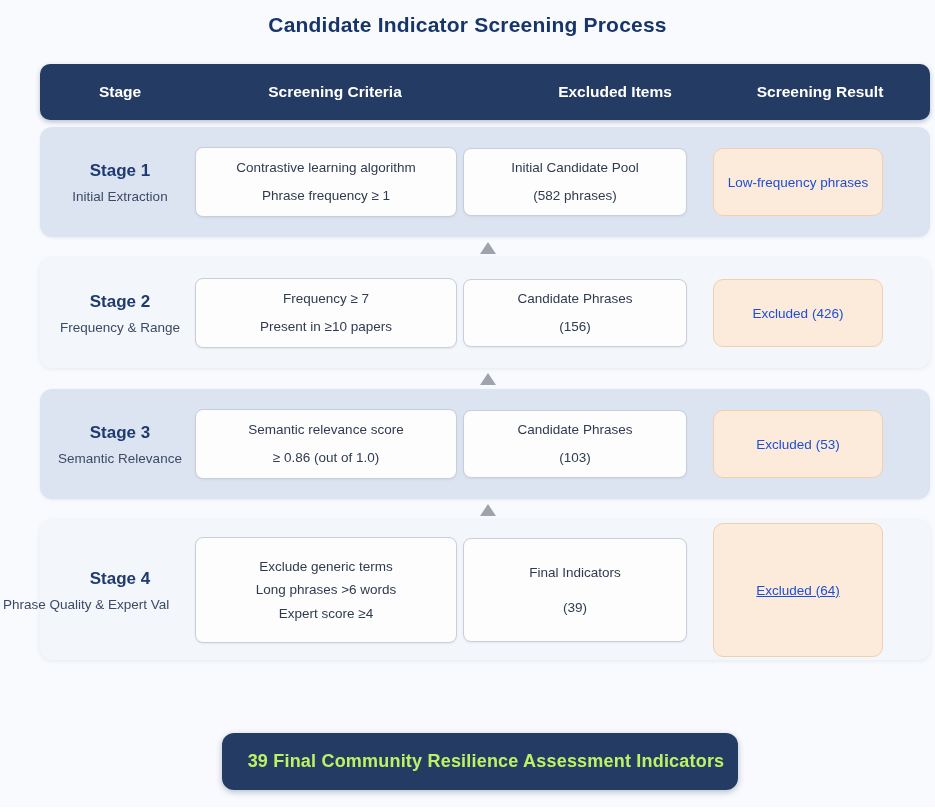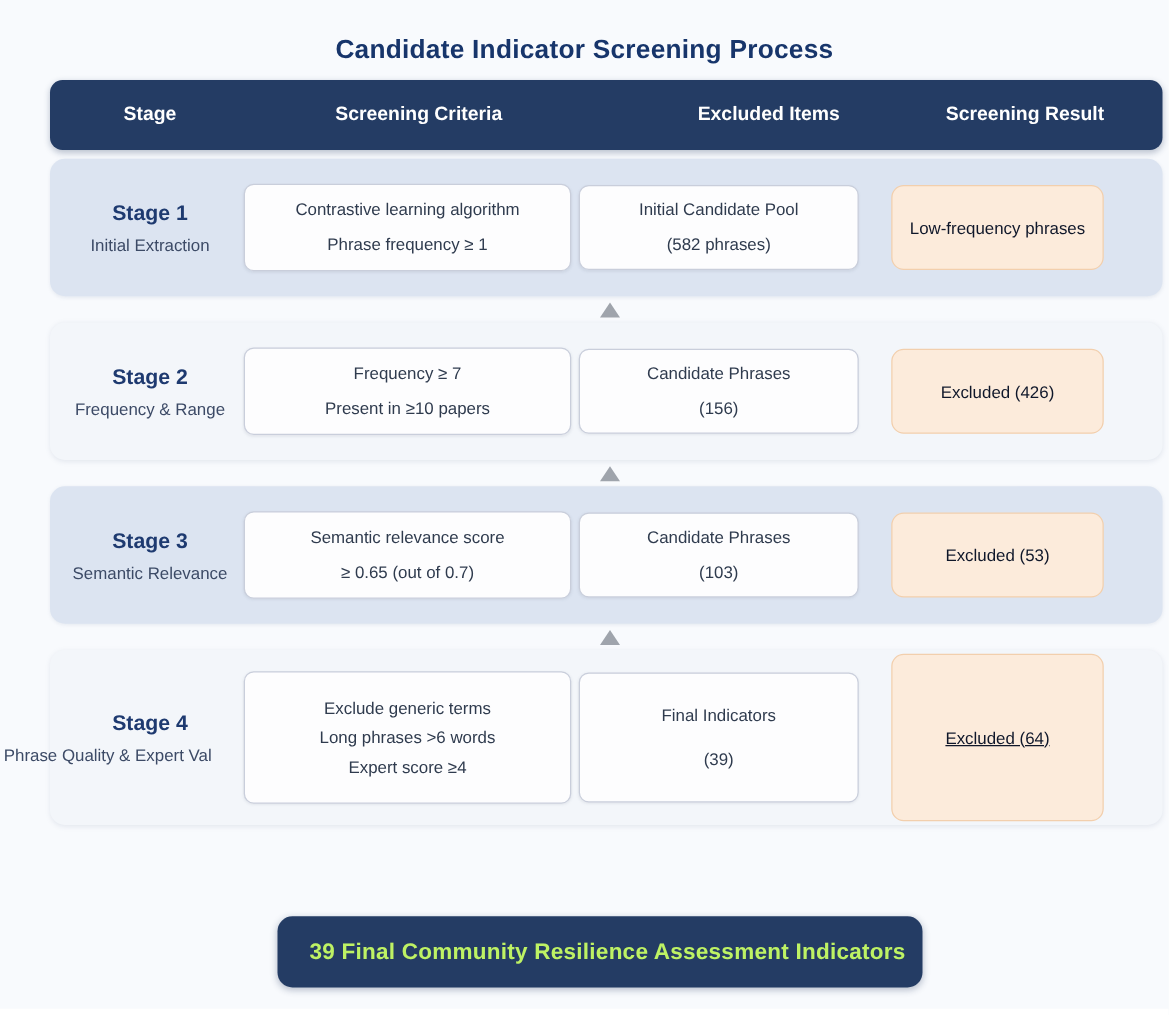--- a/index.html
+++ b/index.html
@@ -7,21 +7,21 @@
     width:935px;height:812px;
     background:#ffffff;
     font-family:"Liberation Sans",sans-serif;
     -webkit-font-smoothing:antialiased;
   }
   .canvas{
     position:relative;width:935px;height:812px;overflow:hidden;
     background:#f8fafd;
   }
   .page-title{
-    position:absolute;top:28px;left:0;width:935px;
+    position:absolute;top:13px;left:0;width:935px;
     text-align:center;font-size:21px;font-weight:bold;color:#17356b;
     letter-spacing:.2px;
   }
   .content{position:absolute;left:40px;top:64px;width:890px;}
   .grid{
     display:grid;
     grid-template-columns:160px 270px 240px 1fr;
     align-items:center;
   }
   .headerbar{
@@ -54,21 +54,21 @@
     display:flex;flex-direction:column;justify-content:center;
     box-shadow:0 1px 2px rgba(100,110,130,.10);
   }
   .criteria-box{height:68px;margin:0 13px 0 -5px;line-height:2.05;}
   .criteria-box.tall{height:104px;line-height:1.75;}
   .result-box{height:68px;width:224px;margin-left:-7px;line-height:2.05;box-sizing:border-box;}
   .result-box.tall{height:104px;line-height:2.6;text-align:center;}
   .excluded-box{
     width:170px;height:68px;margin-left:3px;box-sizing:border-box;
     background:#fcebdb;border:1px solid #f2cfad;border-radius:10px;
-    color:#0f172a;font-size:13.5px;
+    color:#1d4ed8;font-size:13.5px;
     display:flex;align-items:center;justify-content:center;text-align:center;
   }
   .excluded-box.tall{height:134px;text-decoration:underline;}
   .banner{
     position:absolute;top:733px;left:222px;width:504px;height:57px;
     background:#243c64;border-radius:12px;
     color:#bef264;font-weight:bold;font-size:18px;letter-spacing:.2px;
     display:flex;align-items:center;justify-content:center;
     box-shadow:0 2px 6px rgba(25,45,85,.30);
     padding-left:12px;
@@ -135,21 +135,21 @@
       <div class="up-arrow"></div>
     </div>
 
     <div class="grid stage-row row-blue h110">
       <div class="stage-cell">
         <div class="stage-title">Stage 3</div>
         <div class="stage-sub">Semantic Relevance</div>
       </div>
       <div class="box criteria-box">
         <div>Semantic relevance score</div>
-        <div>≥ 0.65 (out of 0.7)</div>
+        <div>≥ 0.86 (out of 1.0)</div>
       </div>
       <div class="box result-box">
         <div>Candidate Phrases</div>
         <div>(103)</div>
       </div>
       <div class="excluded-box">
         <div>Excluded (53)</div>
       </div>
     </div>
 

